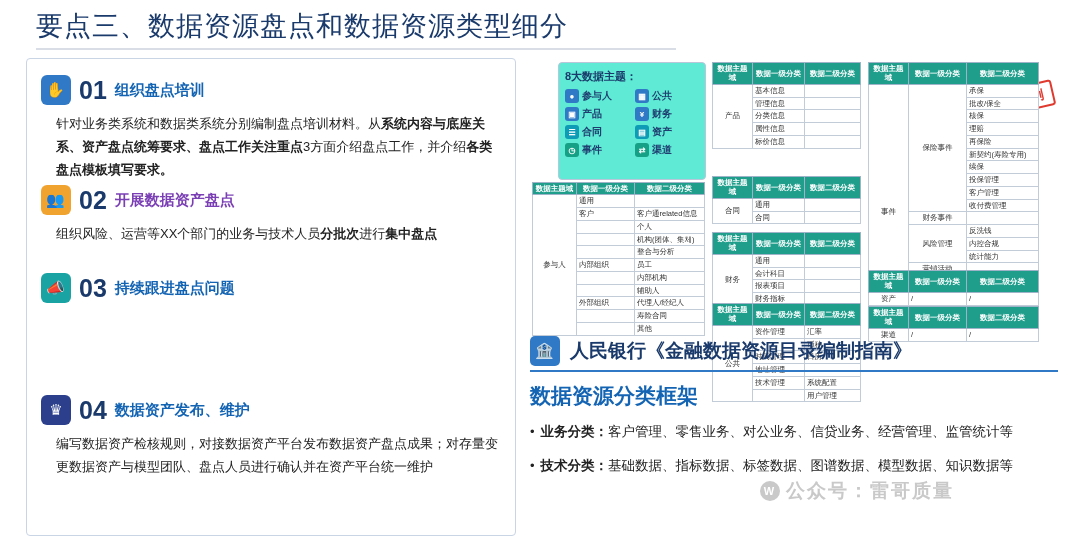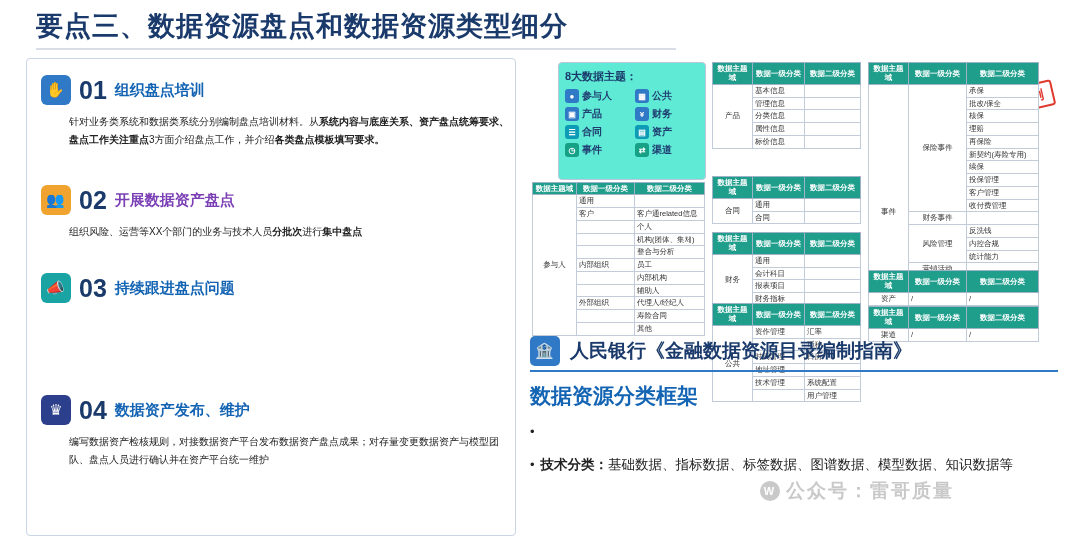--- a/index.html
+++ b/index.html
@@ -9,21 +9,21 @@
     font-family:"Liberation Sans", sans-serif;
     background:#ffffff;
     color:#222;
     position:relative;
     overflow:hidden;
   }
   .title {
     position:absolute;
     left:36px; top:8px;
     font-size:27px;
-    font-weight:bold;
+    font-weight:normal;
     color:#1a3a6b;
     letter-spacing:1px;
   }
   .title-rule {
     position:absolute;
     left:36px; top:48px;
     width:640px; height:2px;
     background:#d8dde6;
   }
 
@@ -59,22 +59,22 @@
     font-weight:bold;
     font-family:"Liberation Sans", sans-serif;
   }
   .step-title {
     font-size:15px;
     font-weight:bold;
     text-align:center;
   }
   .step-body {
     margin-top:6px;
-    margin-left:28px;
-    font-size:10px;
+    margin-left:15px;
+    font-size:13px;
     line-height:1.75;
     color:#222;
     width:446px;
   }
   .step-body b { font-weight:bold; }
 
   
   .arrow {
     position:absolute;
     left:519px; top:95px;
@@ -615,20 +615,21 @@
 <div class="right-bottom">
   <div class="rb-head">
     <div class="rb-ic">🏦</div>
     <div class="rb-title">人民银行《金融数据资源目录编制指南》</div>
   </div>
   <div class="rb-rule"></div>
   <div class="rb-sub">数据资源分类框架</div>
 
   <div class="bullet">
     <span class="dot">•</span>
+    <span><b>业务分类：</b><span>客户管理、零售业务、对公业务、信贷业务、经营管理、监管统计等</span></span>
   </div>
   <div class="bullet">
     <span class="dot">•</span>
     <span><b>技术分类：</b><span>基础数据、指标数据、标签数据、图谱数据、模型数据、知识数据等</span></span>
   </div>
 </div>
 
 <div class="watermark">
   <span class="wm-ic">W</span>
   <span>公众号：雷哥质量</span>

